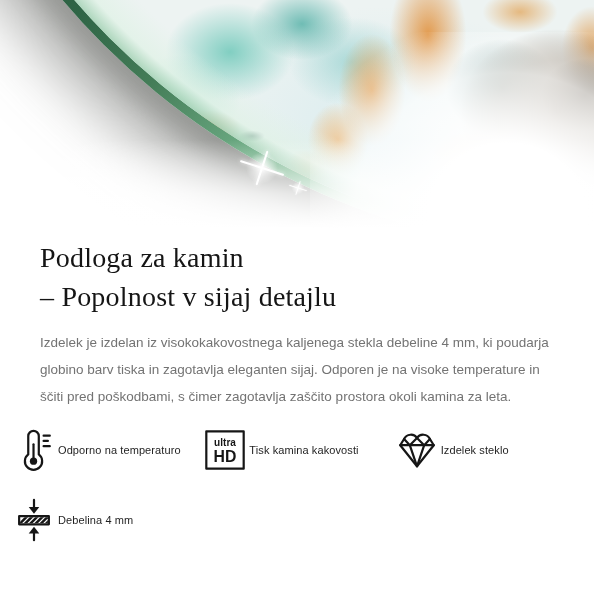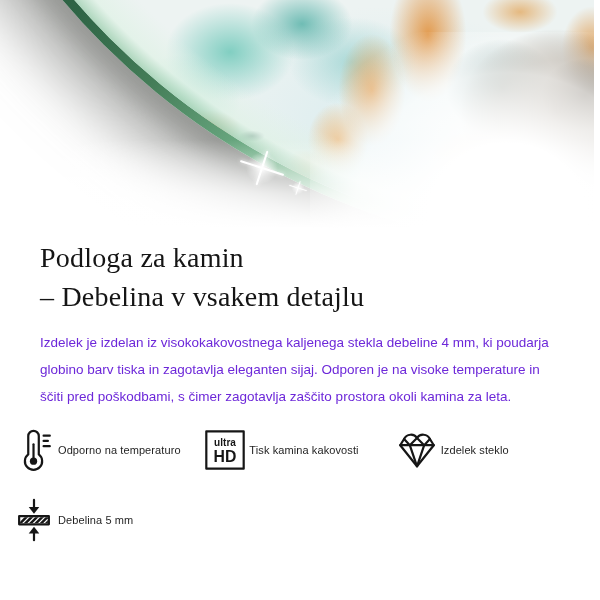--- a/index.html
+++ b/index.html
@@ -97,21 +97,21 @@
     line-height: 39px;
     color: #151515;
     letter-spacing: 0.2px;
   }
   h1 span { display: block; }
   .description {
     margin: 13px 40px 1px;
     width: 522px;
     font-size: 13.5px;
     line-height: 27px;
-    color: #6d28d9;
+    color: #737373;
   }
 
   
   .features {
     margin: 16px 10px 0;
     display: grid;
     grid-template-columns: repeat(3, 1fr);
     row-gap: 22px;
   }
   .feature { display: flex; flex-direction: row; align-items: center; }
@@ -131,21 +131,21 @@
     <div class="glass-edge"></div>
     <div class="glass-art"></div>
     <div class="hero-fade-bottom"></div>
     <div class="hero-fade-right"></div>
     <div class="sparkle"></div>
     <div class="sparkle small"></div>
   </div>
 
   <h1>
     <span>Podloga za kamin</span>
-    <span>– Debelina v vsakem detajlu</span>
+    <span>– Popolnost v sijaj detajlu</span>
   </h1>
 
   <p class="description">Izdelek je izdelan iz visokokakovostnega kaljenega stekla debeline 4 mm, ki poudarja globino barv tiska in zagotavlja eleganten sijaj. Odporen je na visoke temperature in ščiti pred poškodbami, s čimer zagotavlja zaščito prostora okoli kamina za leta.</p>
 
   <div class="features">
 
     <div class="feature">
       <div class="icon-wrap">
         <svg viewBox="0 0 48 48">
           <path class="ico" d="M29 28.6 V9.5 a5.5 5.5 0 0 0 -11 0 V28.6 a9 9 0 1 0 11 0 Z"></path>
@@ -200,17 +200,17 @@
             <line x1="15" y1="33" x2="29" y2="19"></line>
             <line x1="20.5" y1="33" x2="34.5" y2="19"></line>
             <line x1="26" y1="33" x2="40" y2="19"></line>
             <line x1="31.5" y1="33" x2="45.5" y2="19"></line>
             <line x1="37" y1="33" x2="51" y2="19"></line>
           </g>
           <line class="ico" x1="24" y1="45" x2="24" y2="37.5" stroke-width="2.6"></line>
           <polygon class="ico-fill" points="18.5,38 29.5,38 24,31"></polygon>
         </svg>
       </div>
-      <div class="feature-label">Debelina 5 mm</div>
+      <div class="feature-label">Debelina 4 mm</div>
     </div>
 
   </div>
 </div>
 
 </body></html>

